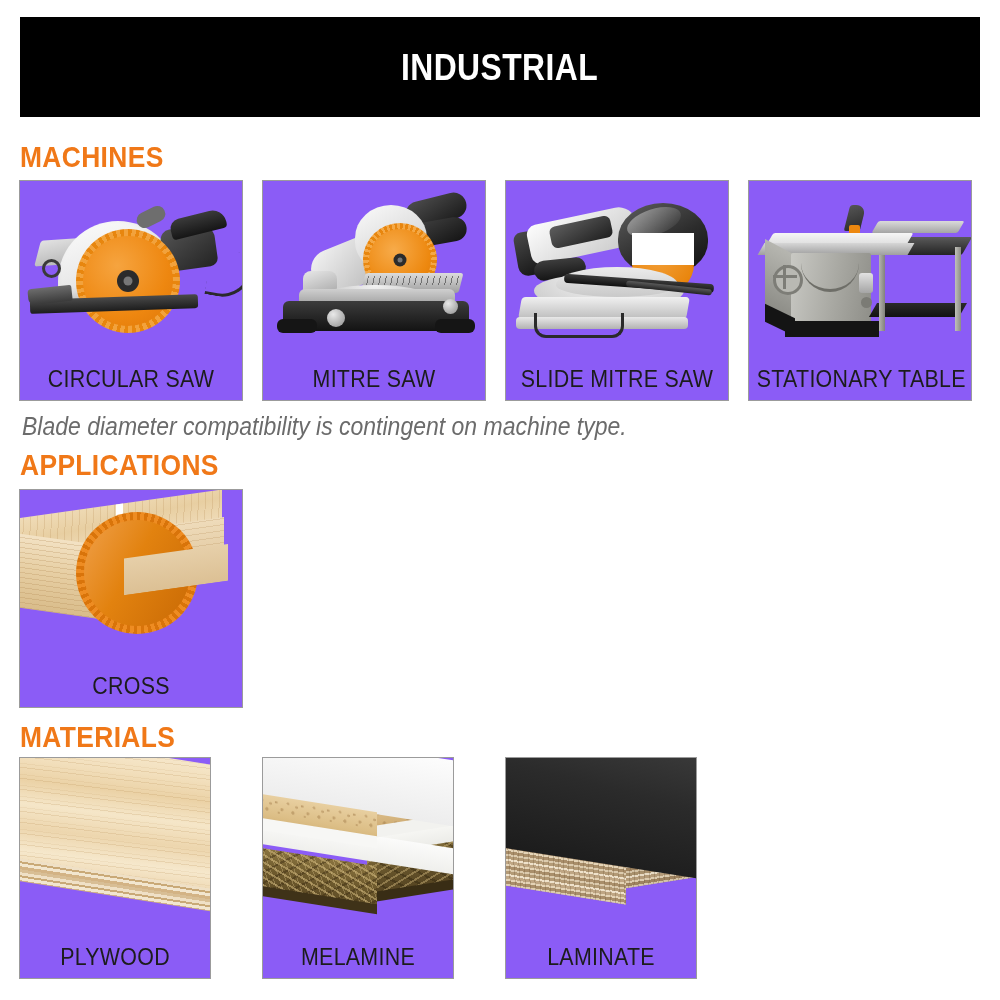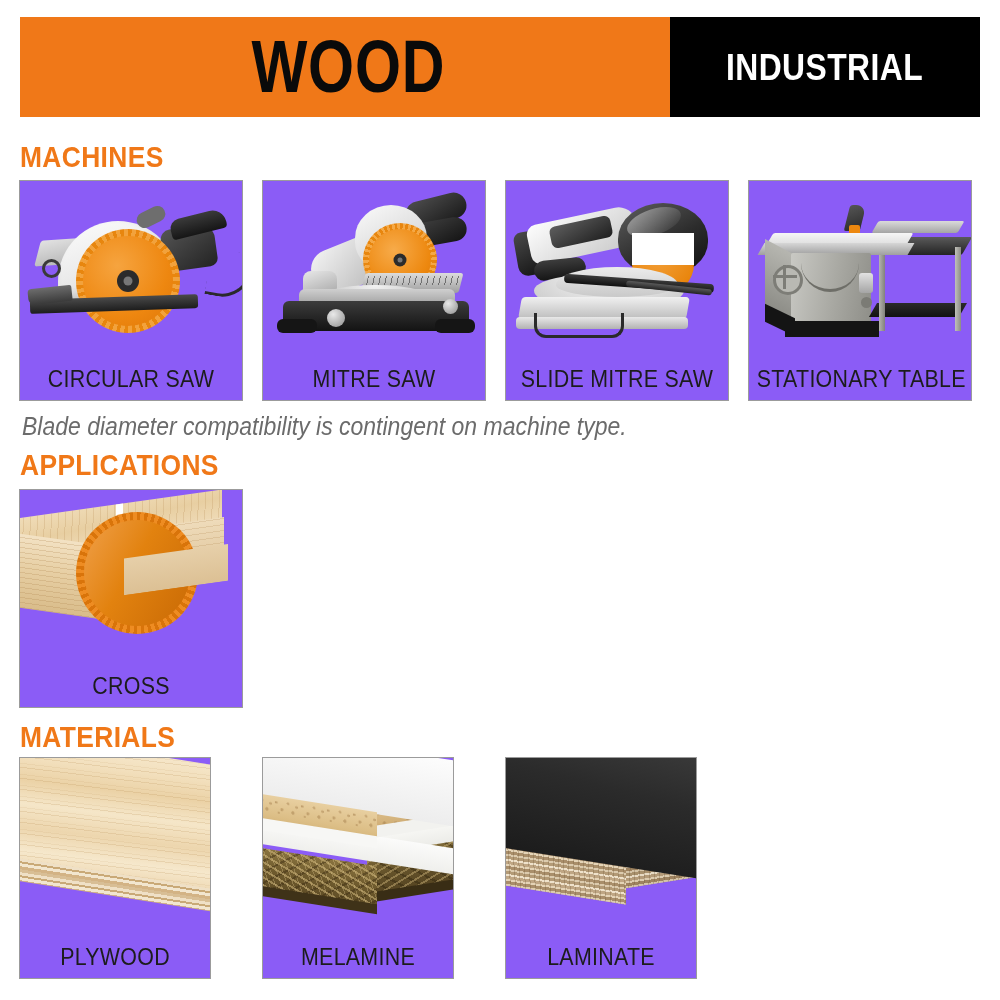--- a/index.html
+++ b/index.html
@@ -771,23 +771,20 @@
   .lam-shadow-r{
     position:absolute;left:100px;top:78px;width:146px;height:6px;
     background:rgba(0,0,0,.40);
     transform:skewY(-9deg);
   }
 </style>
 </head>
 <body>
 
 <div class="header-bar">
-  <div class="header-title-zone">
-    <div class="header-title">WOOD</div>
-  </div>
   <div class="header-badge-zone">
     <div class="header-badge">INDUSTRIAL</div>
   </div>
 </div>
 
 <div class="section-heading" id="heading-machines">MACHINES</div>
 
 <div class="card row-machines col1">
   <div class="card-art">
     <div class="art" id="art-circular-saw">

